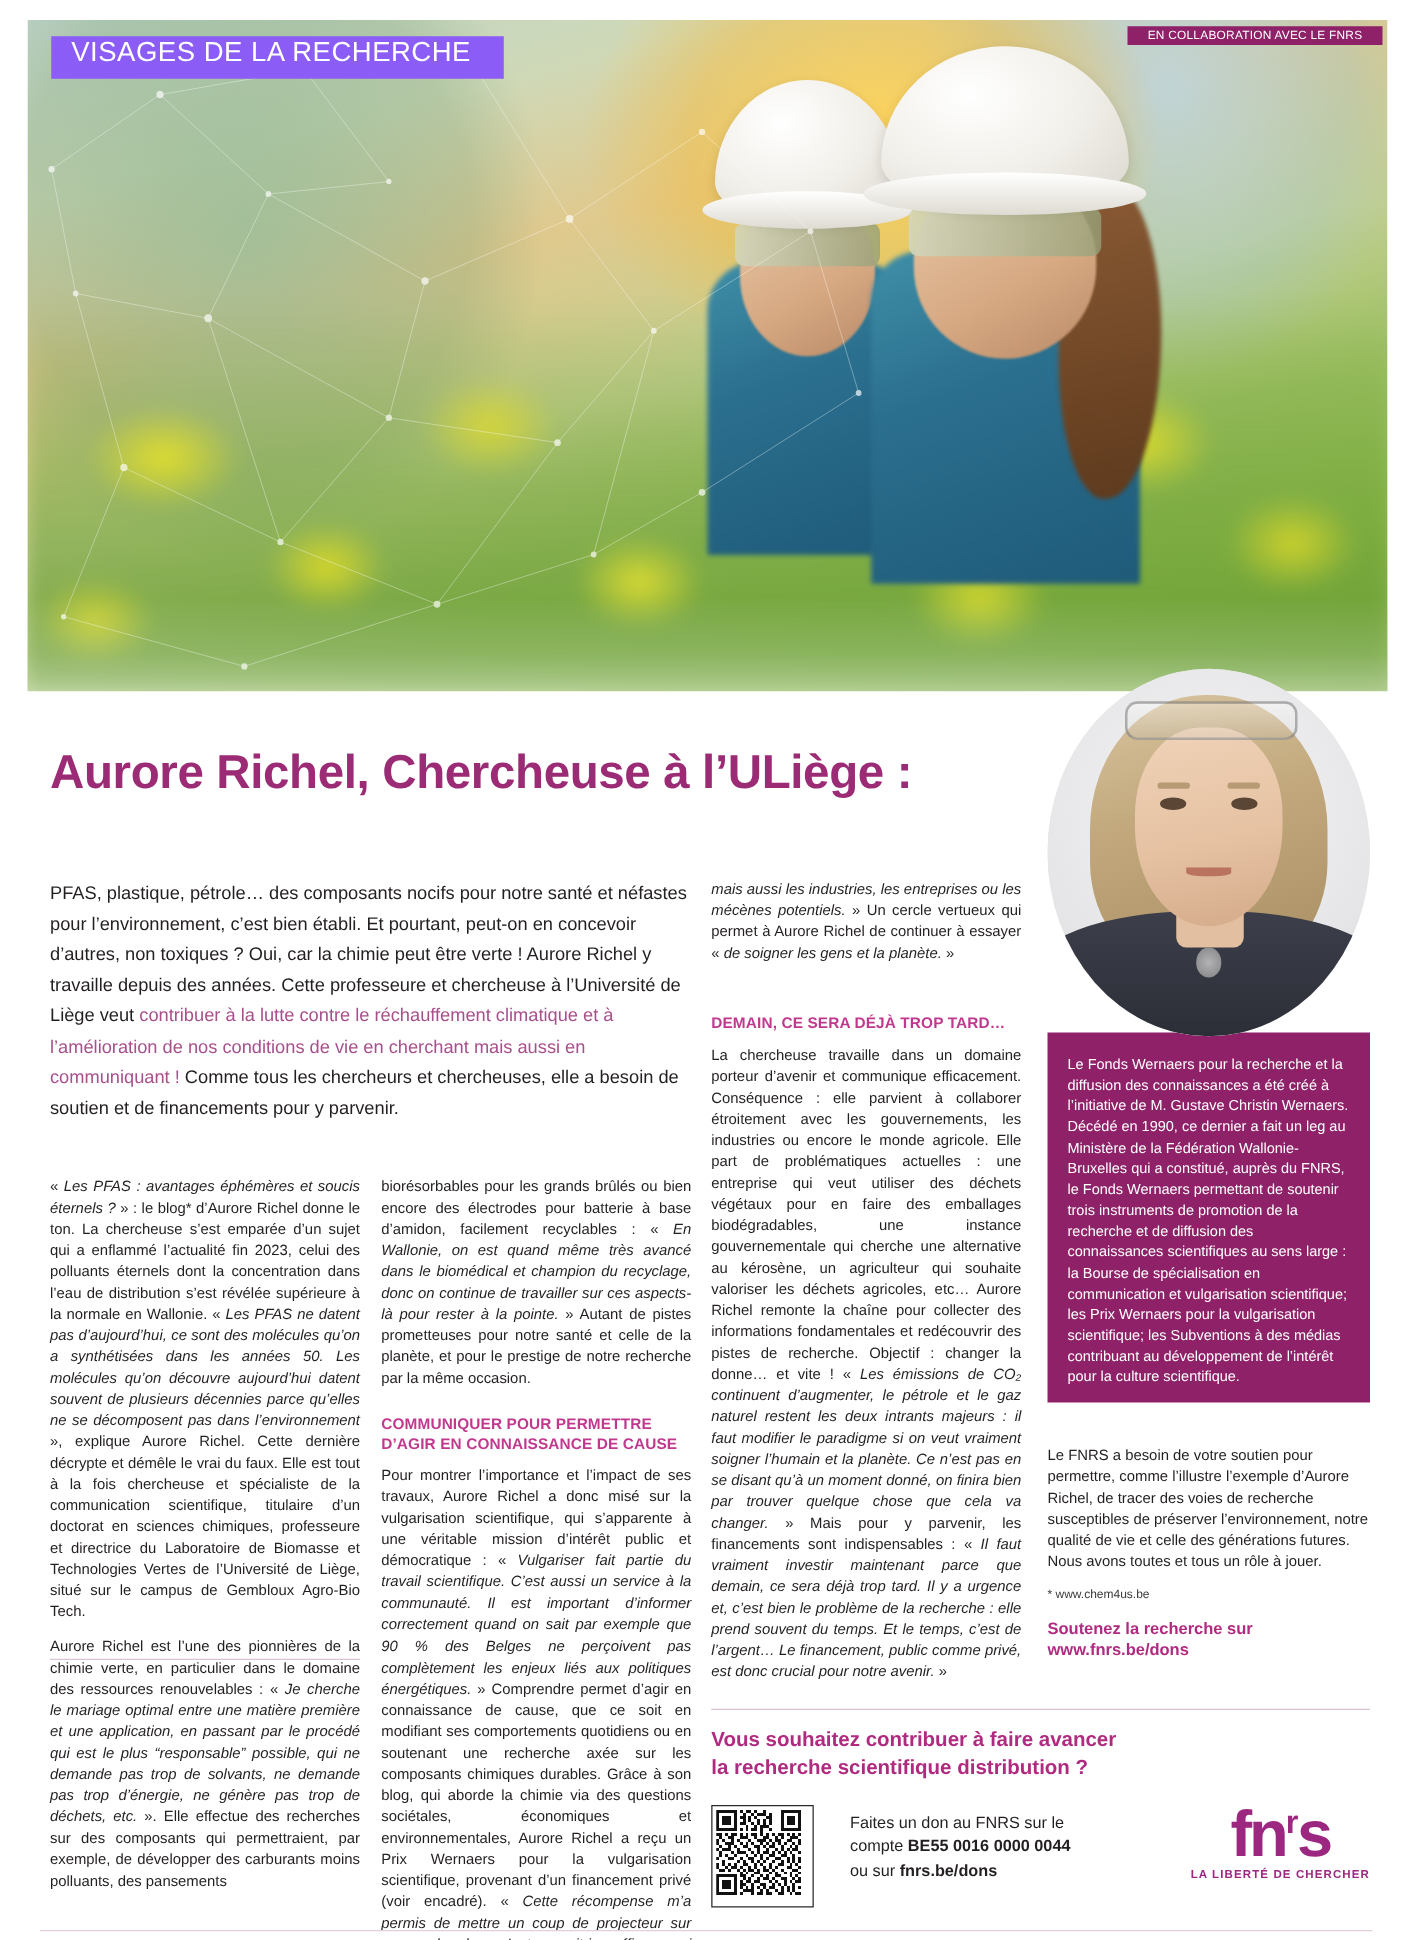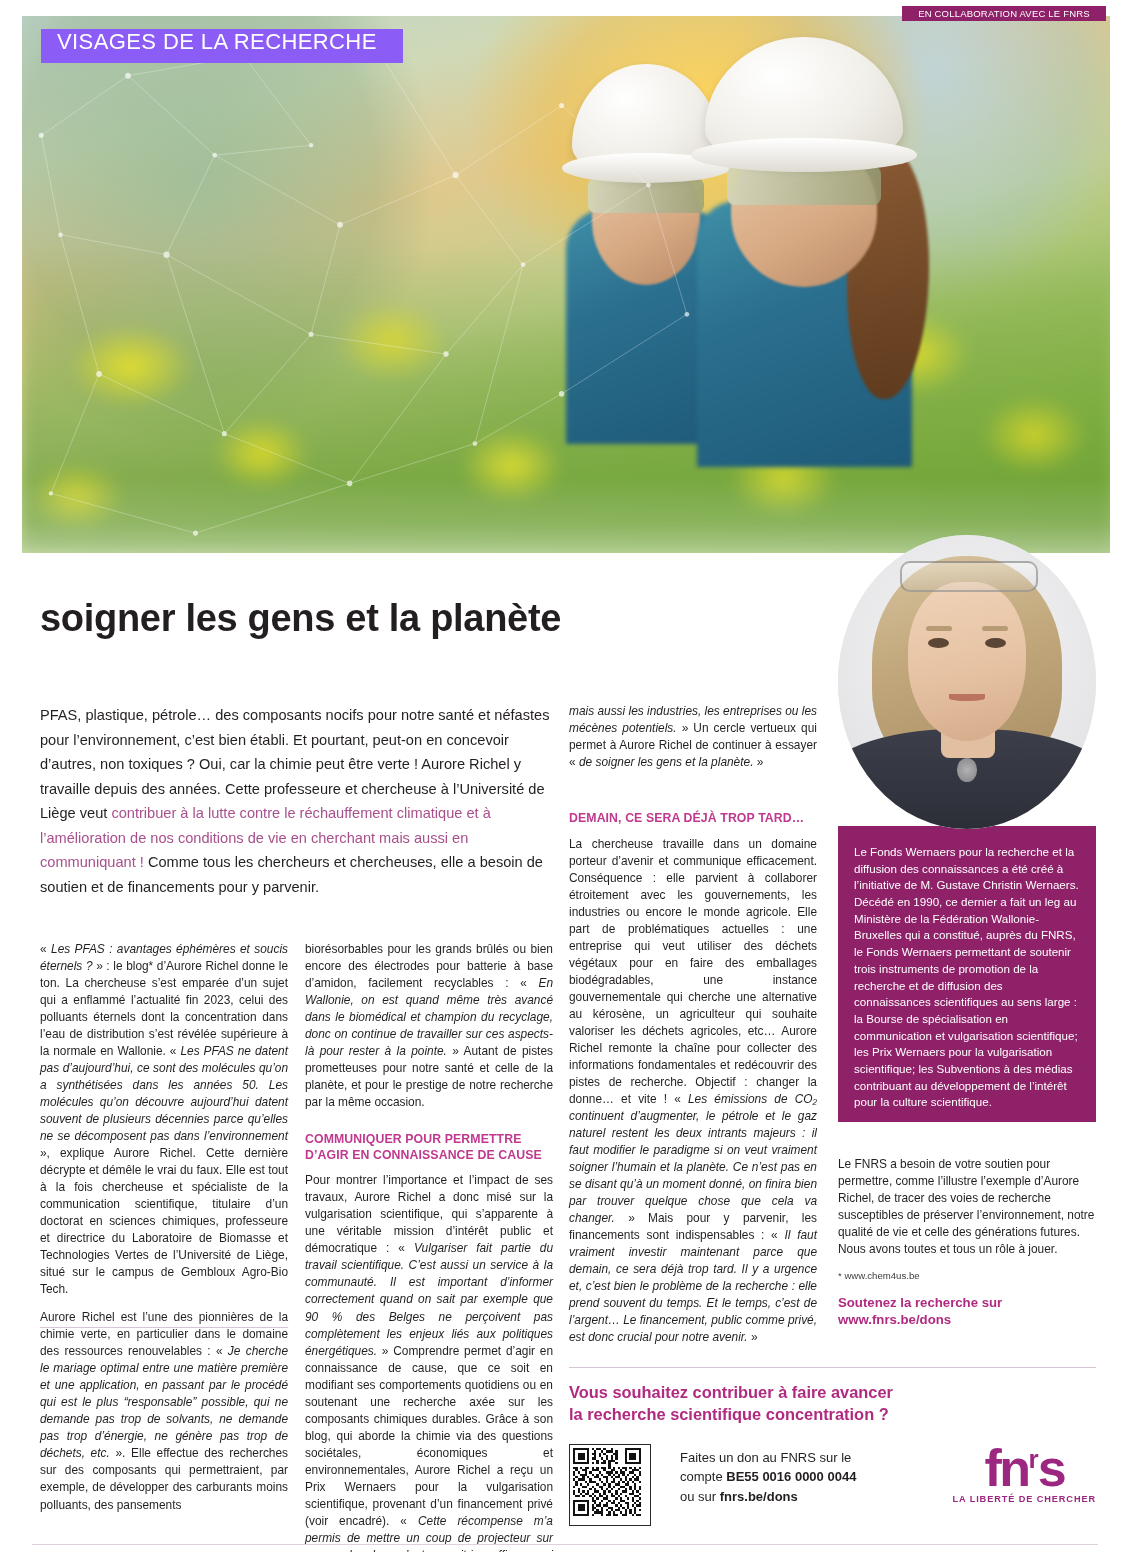--- a/index.html
+++ b/index.html
@@ -3,21 +3,21 @@
 <meta charset="utf-8">
 <style>
   html,body{margin:0;padding:0;background:#ffffff;}
   body{
     width:1131px;height:1552px;position:relative;overflow:hidden;
     font-family:"Liberation Sans", sans-serif;color:#231f20;
   }
 
   
   .collab-strip{
-    position:absolute;top:6px;left:902px;width:204px;height:15px;
+    position:absolute;top:21px;left:902px;width:204px;height:15px;
     background:#8e2168;color:#ffffff;
     font-size:9.5px;letter-spacing:.2px;
     display:flex;align-items:center;justify-content:center;
     white-space:nowrap;
   }
 
   
   .hero{
     position:absolute;left:22px;top:16px;width:1088px;height:537px;
     overflow:hidden;
@@ -282,21 +282,21 @@
 
 <div class="collab-strip">
   <span>EN COLLABORATION AVEC LE FNRS</span>
 </div>
 
 <div class="flag">
   <span>VISAGES DE LA RECHERCHE</span>
 </div>
 
 <h1 class="headline">
-  <span class="l2">soigner les gens et la planète</span>
+  <span class="l1">Aurore Richel, Chercheuse à l’ULiège :</span>
 </h1>
 
 <div class="portrait-wrap">
   <div class="p-bg"></div>
   <div class="p-hair"></div>
   <div class="p-shoulders"></div>
   <div class="p-neck"></div>
   <div class="p-face"></div>
   <div class="p-brow l"></div>
     <div class="p-brow r"></div>
@@ -344,21 +344,21 @@
   </p>
 </div>
 
 <div class="rule rule-c1"></div>
 <div class="rule rule-c3"></div>
 <div class="rule rule-bottom"></div>
 
 <div class="donate">
   <div class="donate-title">
     <span>Vous souhaitez contribuer à faire avancer</span><br>
-    <span>la recherche scientifique concentration ?</span>
+    <span>la recherche scientifique distribution ?</span>
   </div>
 
   <div class="donate-row">
     <div class="qr">
       <svg width="68" height="68" viewBox="0 0 29 29" shape-rendering="crispEdges">
         <rect width="29" height="29" fill="#fff"></rect>
         <g fill="#111">
           <path d="M0 0h7v7H0zM1 1v5h5V1z"></path>
             <rect x="2" y="2" width="3" height="3"></rect>
           <path d="M22 0h7v7h-7zM23 1v5h5V1z"></path>

